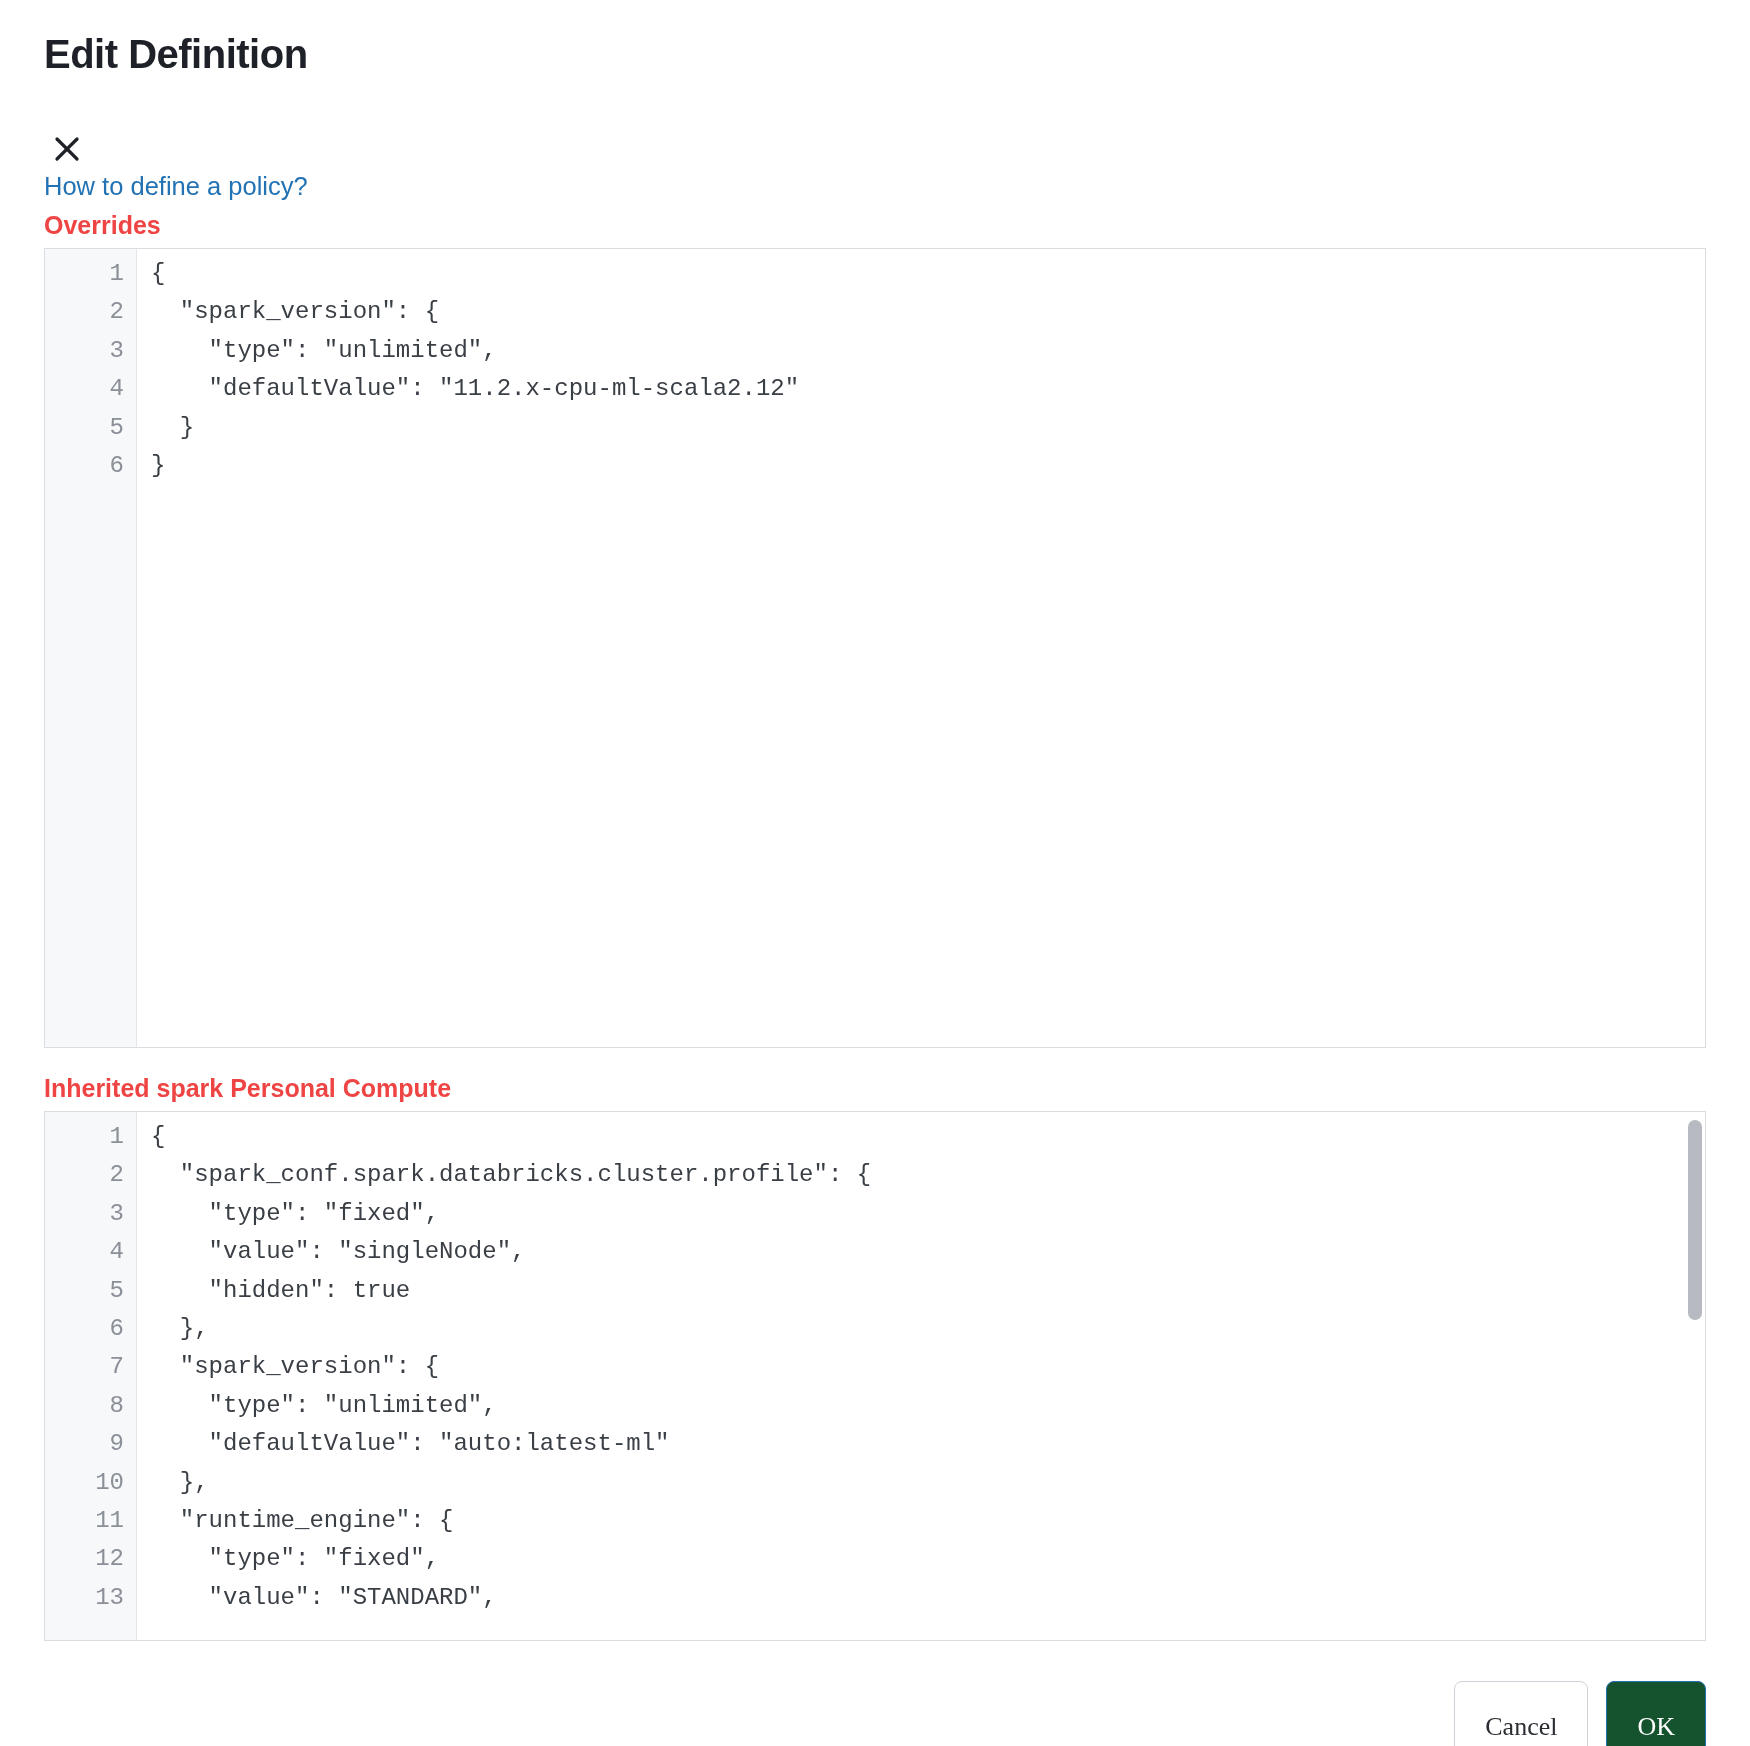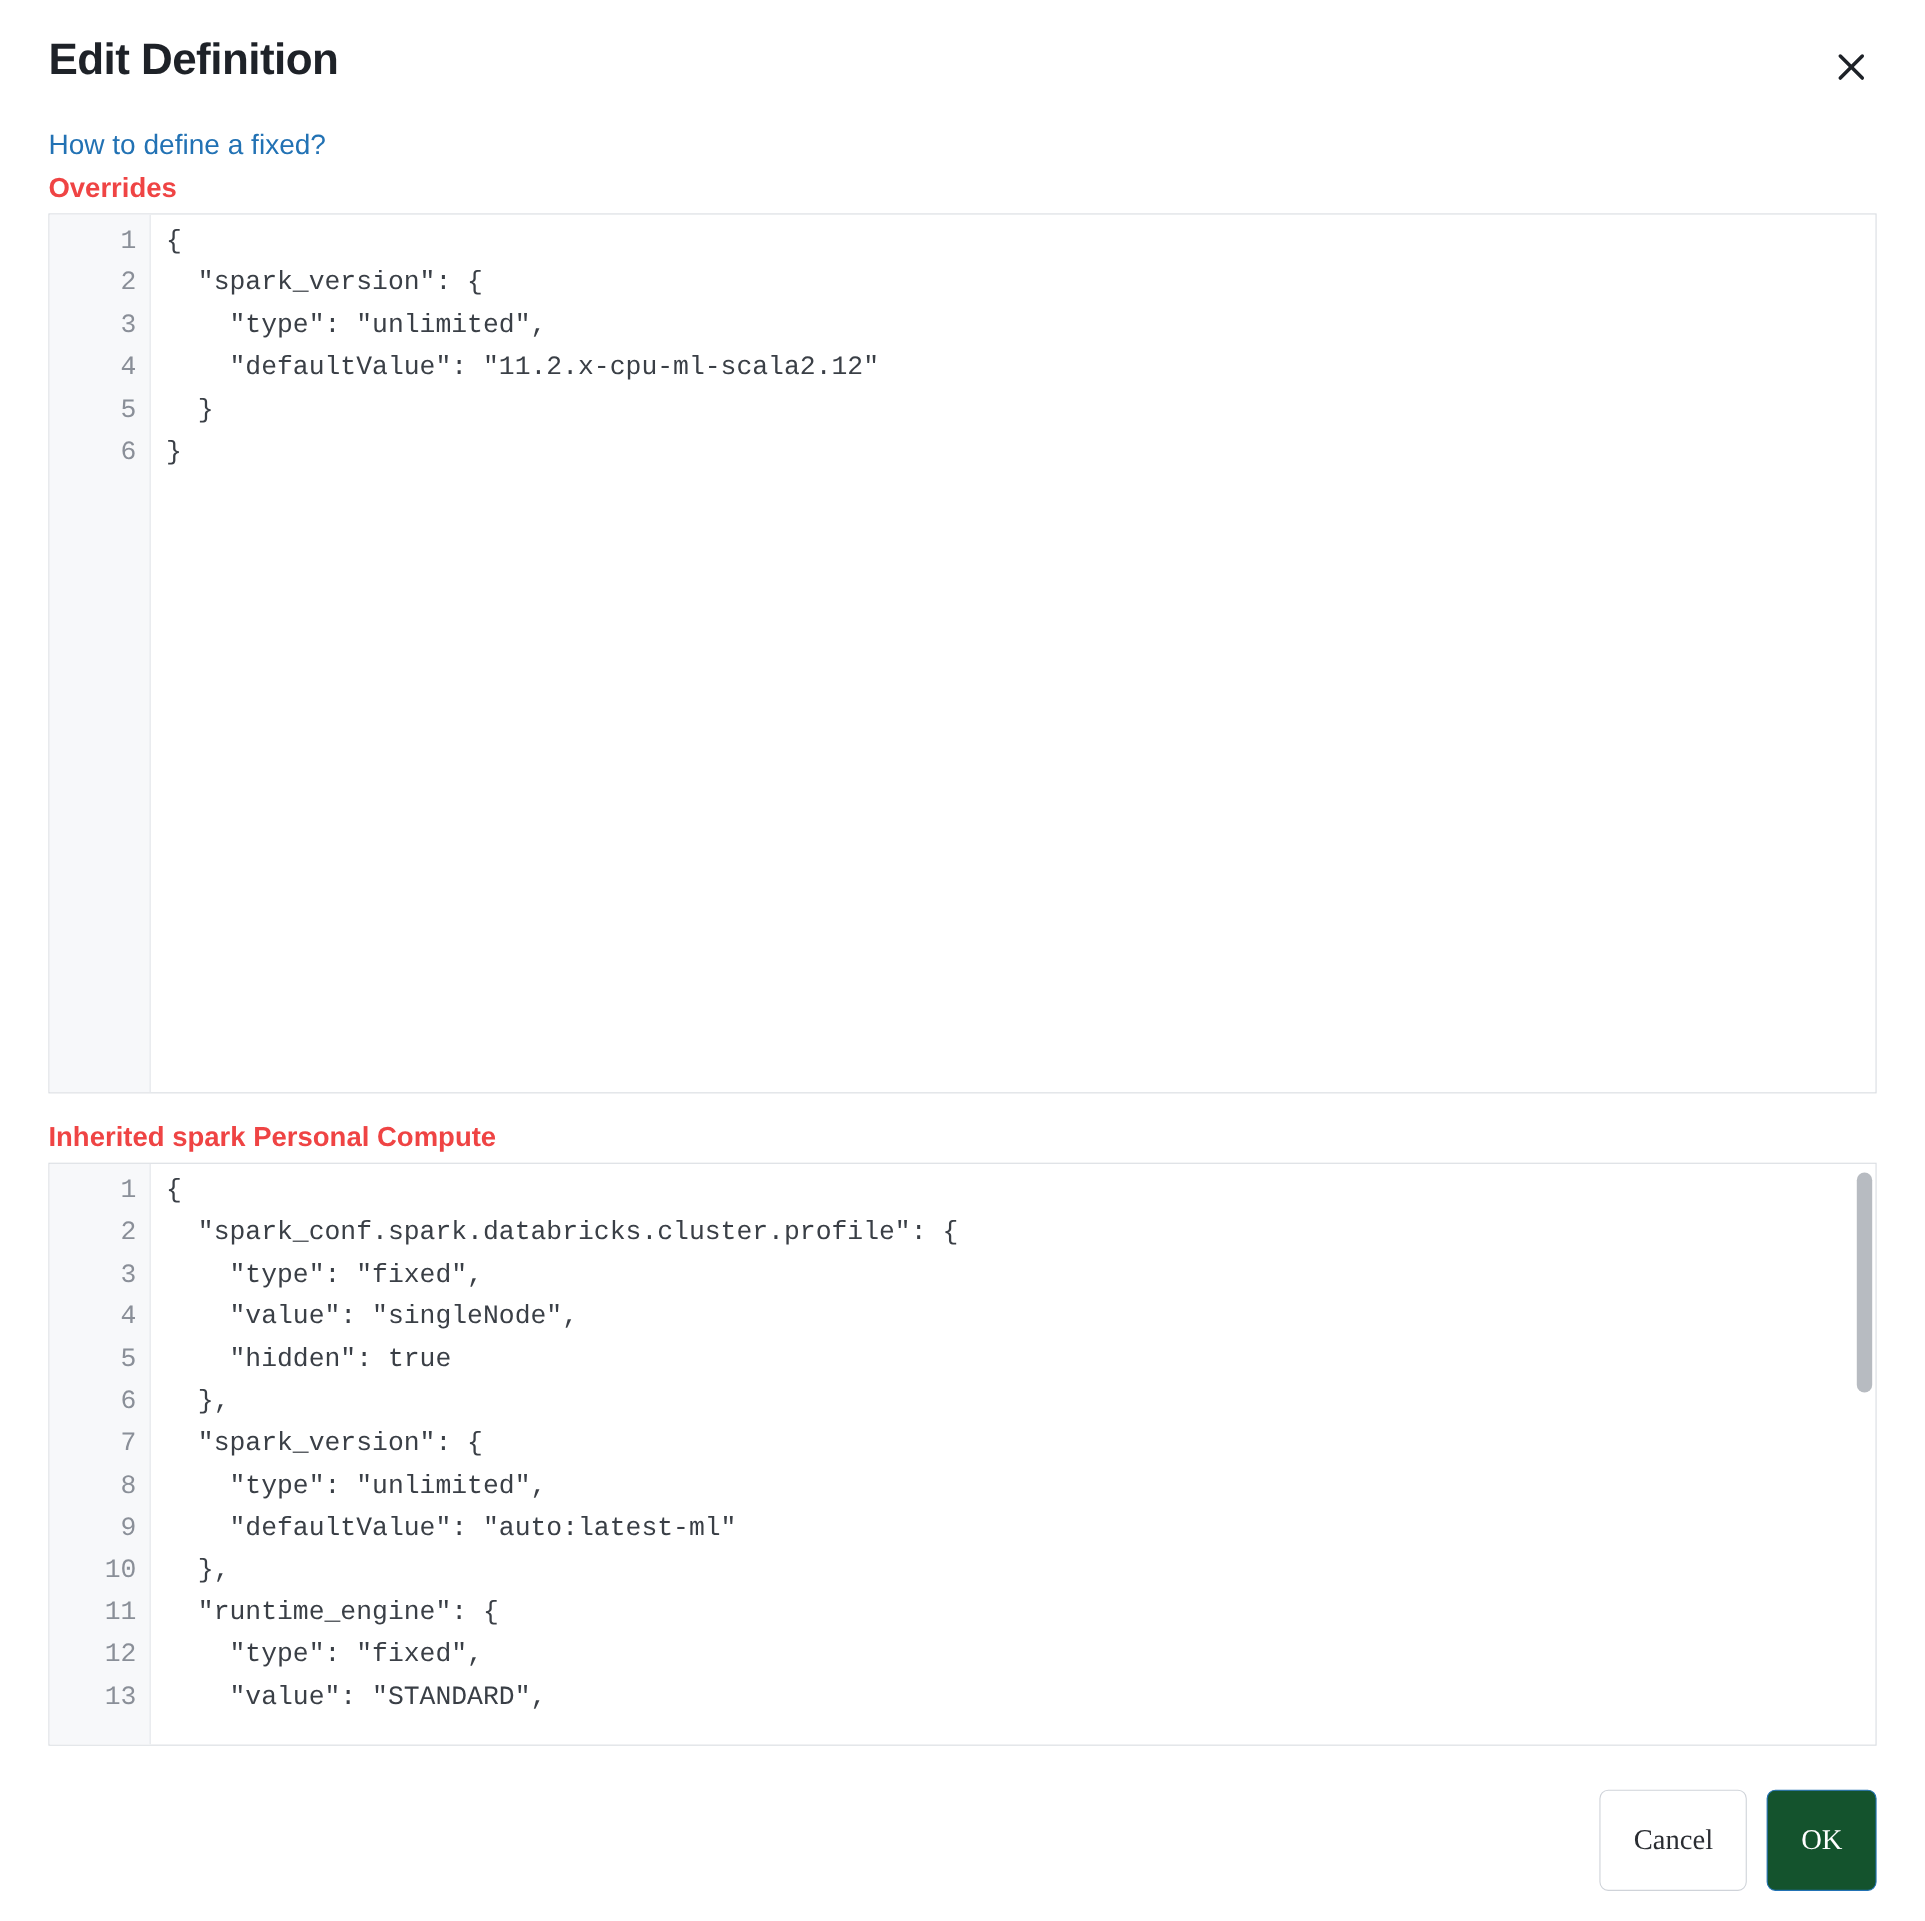--- a/index.html
+++ b/index.html
@@ -11,20 +11,21 @@
     color: #1e2228;
   }
   .dialog {
     width: 1750px;
     padding: 30px 44px 44px 44px;
   }
   .dialog-header {
     display: flex;
     justify-content: space-between;
     align-items: flex-start;
+    flex-direction: column;
   }
   .dialog-title {
     font-size: 40px;
     font-weight: 700;
     margin: 0 0 40px 0;
     line-height: 1.2;
     letter-spacing: -0.5px;
   }
   .close-btn {
     background: none;
@@ -118,21 +119,21 @@
   <div class="dialog-header">
     <h1 class="dialog-title">Edit Definition</h1>
     <button class="close-btn" aria-label="Close">
       <svg width="30" height="30" viewBox="0 0 24 24" fill="none" stroke="#1e2228" stroke-width="2.6" stroke-linecap="round">
         <line x1="4" y1="4" x2="20" y2="20"></line>
         <line x1="20" y1="4" x2="4" y2="20"></line>
       </svg>
     </button>
   </div>
 
-  <a href="#" class="help-link">How to define a fixed?</a>
+  <a href="#" class="help-link">How to define a policy?</a>
 
   <div class="section-label">Overrides</div>
 
   <div id="editor-overrides" class="code-editor">
     <div class="gutter" id="gutter-overrides">1
 2
 3
 4
 5
 6</div>

